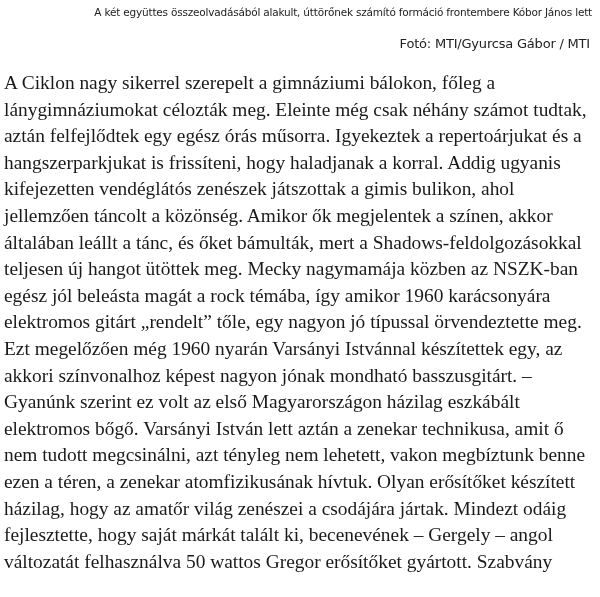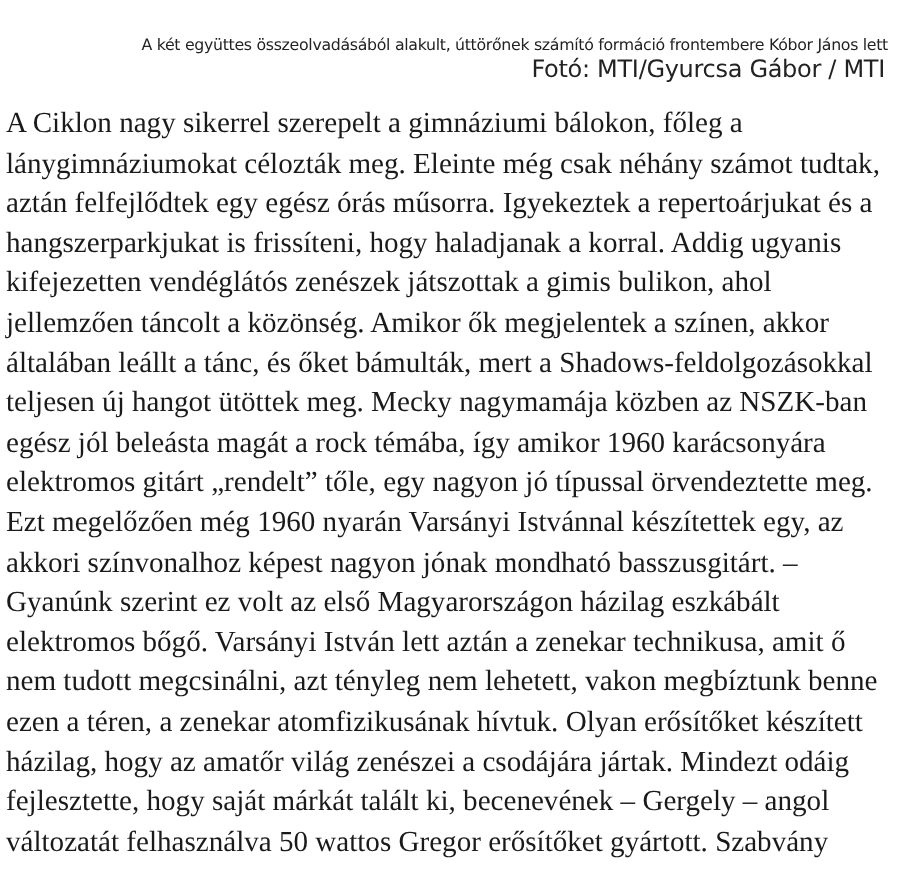--- a/index.html
+++ b/index.html
@@ -1,24 +1,24 @@
 <!DOCTYPE html>
 <html><head>
 <meta charset="utf-8">
 <style>
   html, body { margin:0; padding:0; background:#ffffff; }
   body { width:600px; height:597px; overflow:hidden; position:relative; }
   .caption {
     position:absolute; right:8px; top:6px;
     font-family:"DejaVu Sans", sans-serif; font-size:10.5px; color:#222;
-    text-align:right; white-space:nowrap; letter-spacing:-0.2px;margin-top:18px;
+    text-align:right; white-space:nowrap; letter-spacing:-0.2px;
   }
   .credit {
     position:absolute; right:10px; top:36px;
-    font-family:"DejaVu Sans", sans-serif; font-size:16px; color:#222;
+    font-family:"DejaVu Sans", sans-serif; font-size:13px; color:#222;
     text-align:right; white-space:nowrap; letter-spacing:-0.2px;
   }
   .article {
     position:absolute; left:4px; top:70px; width:600px;
     font-family:"Liberation Serif", "DejaVu Serif", serif;
     font-size:19.4px; line-height:26.6px; color:#1a1a1a;
   }
   .line { display:block; white-space:nowrap; }
 </style>
 </head>

